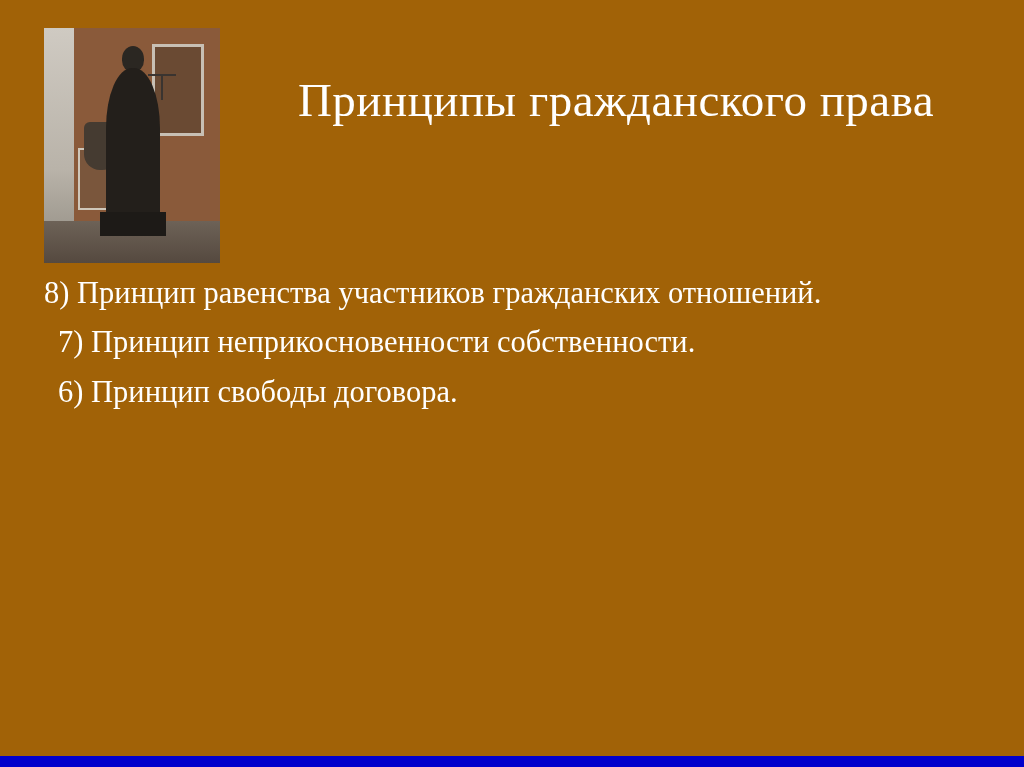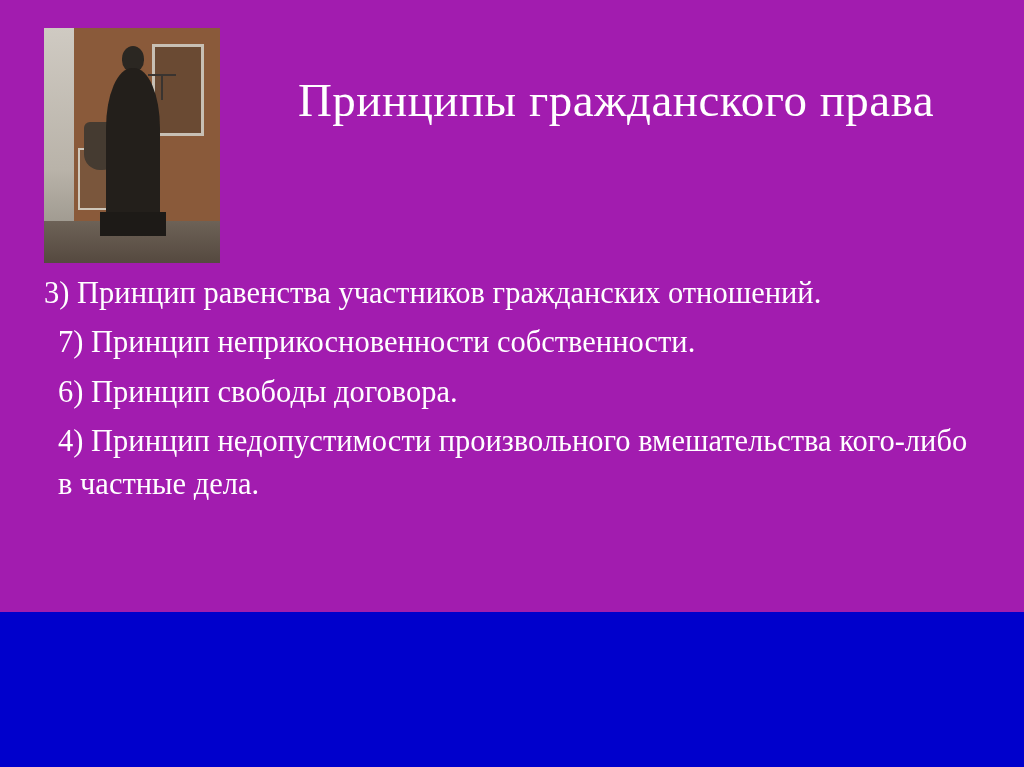--- a/index.html
+++ b/index.html
@@ -9,22 +9,22 @@
   body {
     width: 1024px;
     height: 767px;
     background: #0000cc;
     font-family: "Liberation Serif", serif;
     overflow: hidden;
   }
   .slide {
     position: relative;
     width: 1024px;
-    height: 612px;
-    background: #a21caf;
+    height: 756px;
+    background: #a16207;
     box-sizing: border-box;
   }
 
   
   .header {
     position: absolute;
     top: 22px;
     left: 0;
     width: 1024px;
     height: 235px;
@@ -183,19 +183,18 @@
         <div class="statue-head"></div>
         <div class="statue-body"></div>
         <div class="statue-base"></div>
       </div>
     </div>
 
     <div class="title">Принципы гражданского права</div>
   </div>
 
   <div class="body-list">
-    <p class="item">3) Принцип равенства участников гражданских отношений.</p>
+    <p class="item">8) Принцип равенства участников гражданских отношений.</p>
     <p class="item indent">7) Принцип неприкосновенности собственности.</p>
     <p class="item indent">6) Принцип свободы договора.</p>
-    <p class="item indent">4) Принцип недопустимости произвольного вмешательства кого-либо в частные дела.</p>
   </div>
 
 </div>
 
 </body></html>

